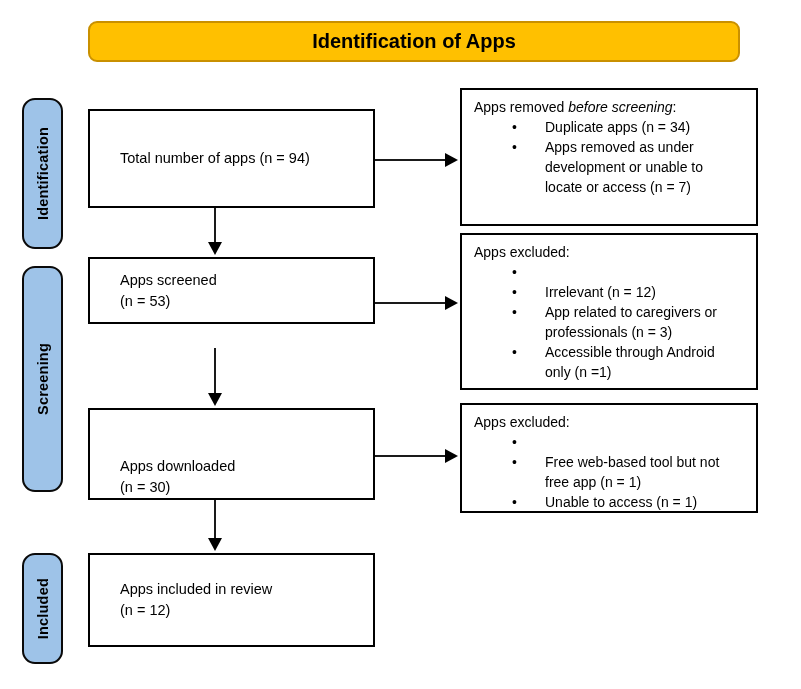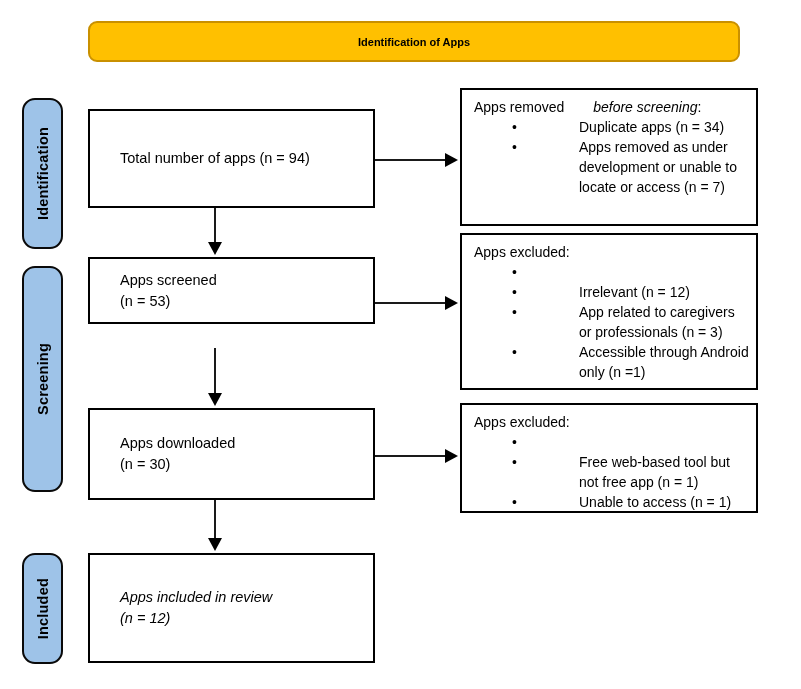--- a/index.html
+++ b/index.html
@@ -7,21 +7,21 @@
     position:relative;width:801px;height:689px;background:#ffffff;
     font-family:"Liberation Sans",sans-serif;color:#000;overflow:hidden;
   }
   
   .banner{
     position:absolute;left:88px;top:21px;width:652px;height:41px;
     background:var(--banner-fill,#FFC000);
     border:2px solid var(--banner-border,#C99000);
     border-radius:9px;box-sizing:border-box;
     display:flex;align-items:center;justify-content:center;
-    font-weight:bold;font-size:11px;
+    font-weight:bold;font-size:20px;
   }
   
   .stage{
     position:absolute;left:22px;width:41px;
     background:var(--stage-fill,#9EC3E8);
     border:2.5px solid #0a0a0a;border-radius:13px;box-sizing:border-box;
     display:flex;align-items:center;justify-content:center;
   }
   .stage span{
     writing-mode:vertical-rl;transform:rotate(180deg);
@@ -33,35 +33,35 @@
   
   .flow-box{
     position:absolute;left:88px;width:287px;background:#fff;
     border:2.5px solid #000;box-sizing:border-box;
     display:flex;flex-direction:column;justify-content:center;
     padding-left:30px;font-size:14.5px;line-height:21px;
   }
   .flow-box span:empty{display:none;}
   .flow-a{top:109px;height:99px;}
   .flow-b{top:257px;height:67px;}
-  .flow-c{top:408px;height:92px;}
-  .flow-d{top:553px;height:110px;font-style:italic;}
+  .flow-c{top:408px;height:92px;justify-content:flex-end;}
+  .flow-d{top:553px;height:94px;}
   
   .side-box{
     position:absolute;left:460px;width:298px;background:#fff;
     border:2.5px solid #000;box-sizing:border-box;
     padding:7px 6px 0 12px;font-size:14px;line-height:20px;
   }
   .side-1{top:88px;height:138px;}
   .side-2{top:233px;height:157px;}
   .side-3{top:403px;height:110px;}
-  .side-heading i{font-style:italic;margin-left:25px;}
+  .side-heading i{font-style:italic;}
   .bullet-row{display:flex;align-items:flex-start;}
   .bullet-marker{margin-left:38px;width:33px;flex:0 0 33px;}
-  .bullet-text{width:182px;margin-left:34px;}
+  .bullet-text{width:182px;}
   
   .varrow{position:absolute;width:14px;}
   .varrow .line{position:absolute;left:6px;top:0;width:2px;background:#1a1a1a;}
   .varrow .head{position:absolute;left:0;bottom:0;width:0;height:0;
     border-left:7px solid transparent;border-right:7px solid transparent;
     border-top:13px solid #000;}
   .va-1{left:208px;top:208px;height:47px;}
   .va-1 .line{height:36px;}
   .va-2{left:208px;top:348px;height:58px;}
   .va-2 .line{height:47px;}

